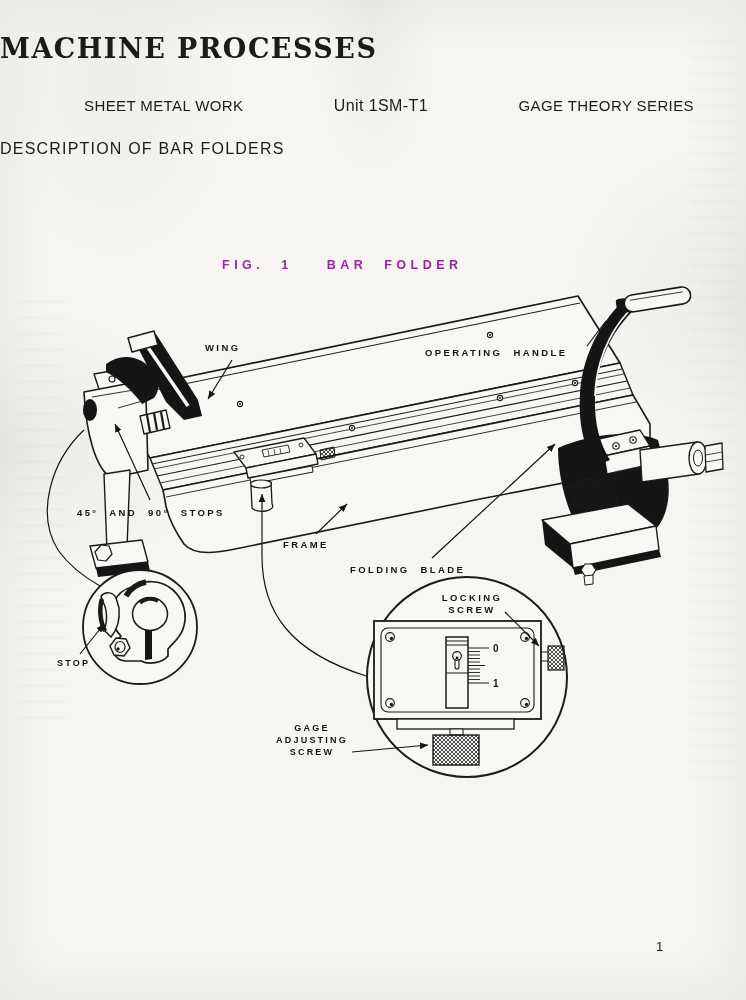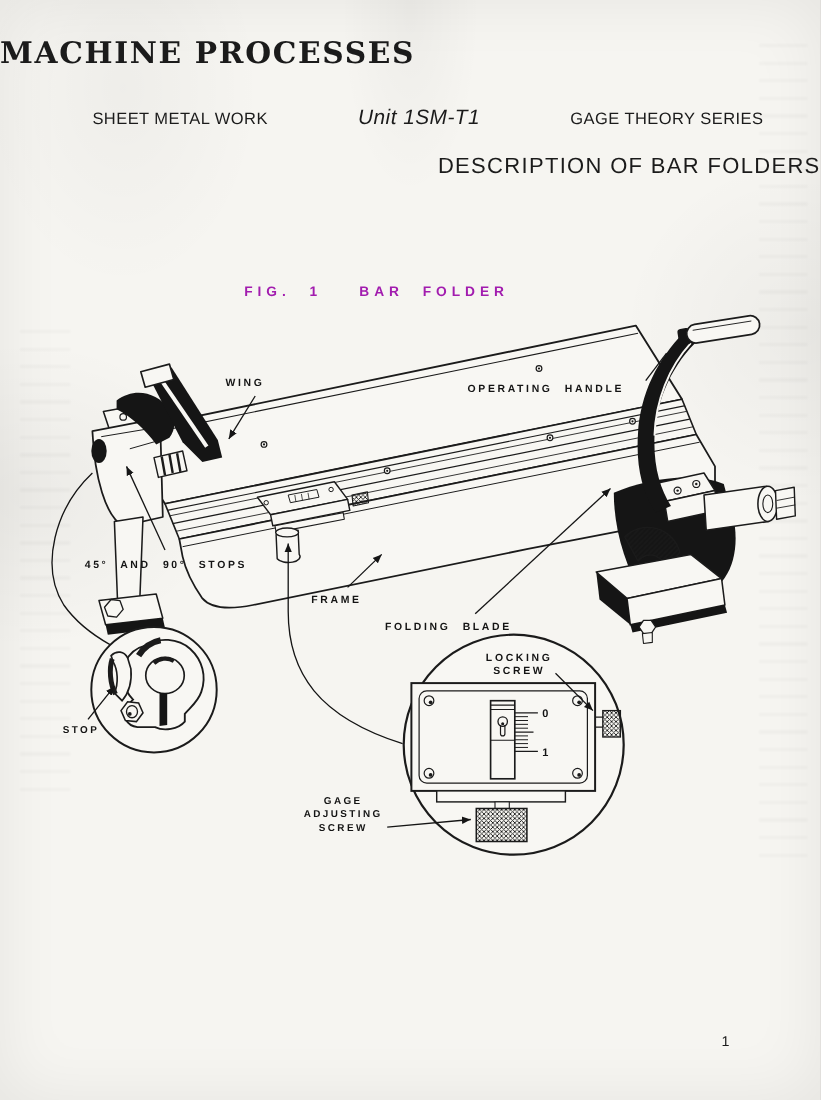--- a/index.html
+++ b/index.html
@@ -23,24 +23,24 @@
   .bleed.right{left:690px;top:40px;width:44px;height:740px;}
   .doc-title{
     position:absolute;top:33px;left:0;width:100%;text-align:left;
     font-family:"DejaVu Serif",serif;font-weight:700;font-size:27px;letter-spacing:1.5px;
   }
   .hdr-row{
     position:absolute;top:97px;left:84px;width:610px;
     display:flex;justify-content:space-between;align-items:baseline;
     font-size:15px;letter-spacing:.4px;font-weight:400;
   }
-  .hdr-center{font-style:italic;font-size:19px;}
+  .hdr-center{font-size:16px;}
   .subtitle{
-    position:absolute;top:140px;left:0;width:100%;text-align:right;
-    font-size:20px;letter-spacing:1.2px;
+    position:absolute;top:140px;left:0;width:100%;text-align:left;
+    font-size:16px;letter-spacing:1.2px;
   }
   .fig-caption{
     position:absolute;font-weight:700;white-space:pre;color:#a21caf;
   }
   .cap1{left:222px;top:258px;font-size:12.5px;letter-spacing:4.5px;word-spacing:9px;}
   .cap3{left:55px;top:687px;font-size:13px;letter-spacing:3.6px;word-spacing:8px;}
   .cap2{left:345px;top:775px;font-size:13.5px;letter-spacing:4.2px;word-spacing:9px;}
   .page-num{position:absolute;left:656px;top:939px;font-size:13px;font-weight:400;}
   svg{position:absolute;left:0;top:0;}
   svg text{fill:#141414;}

